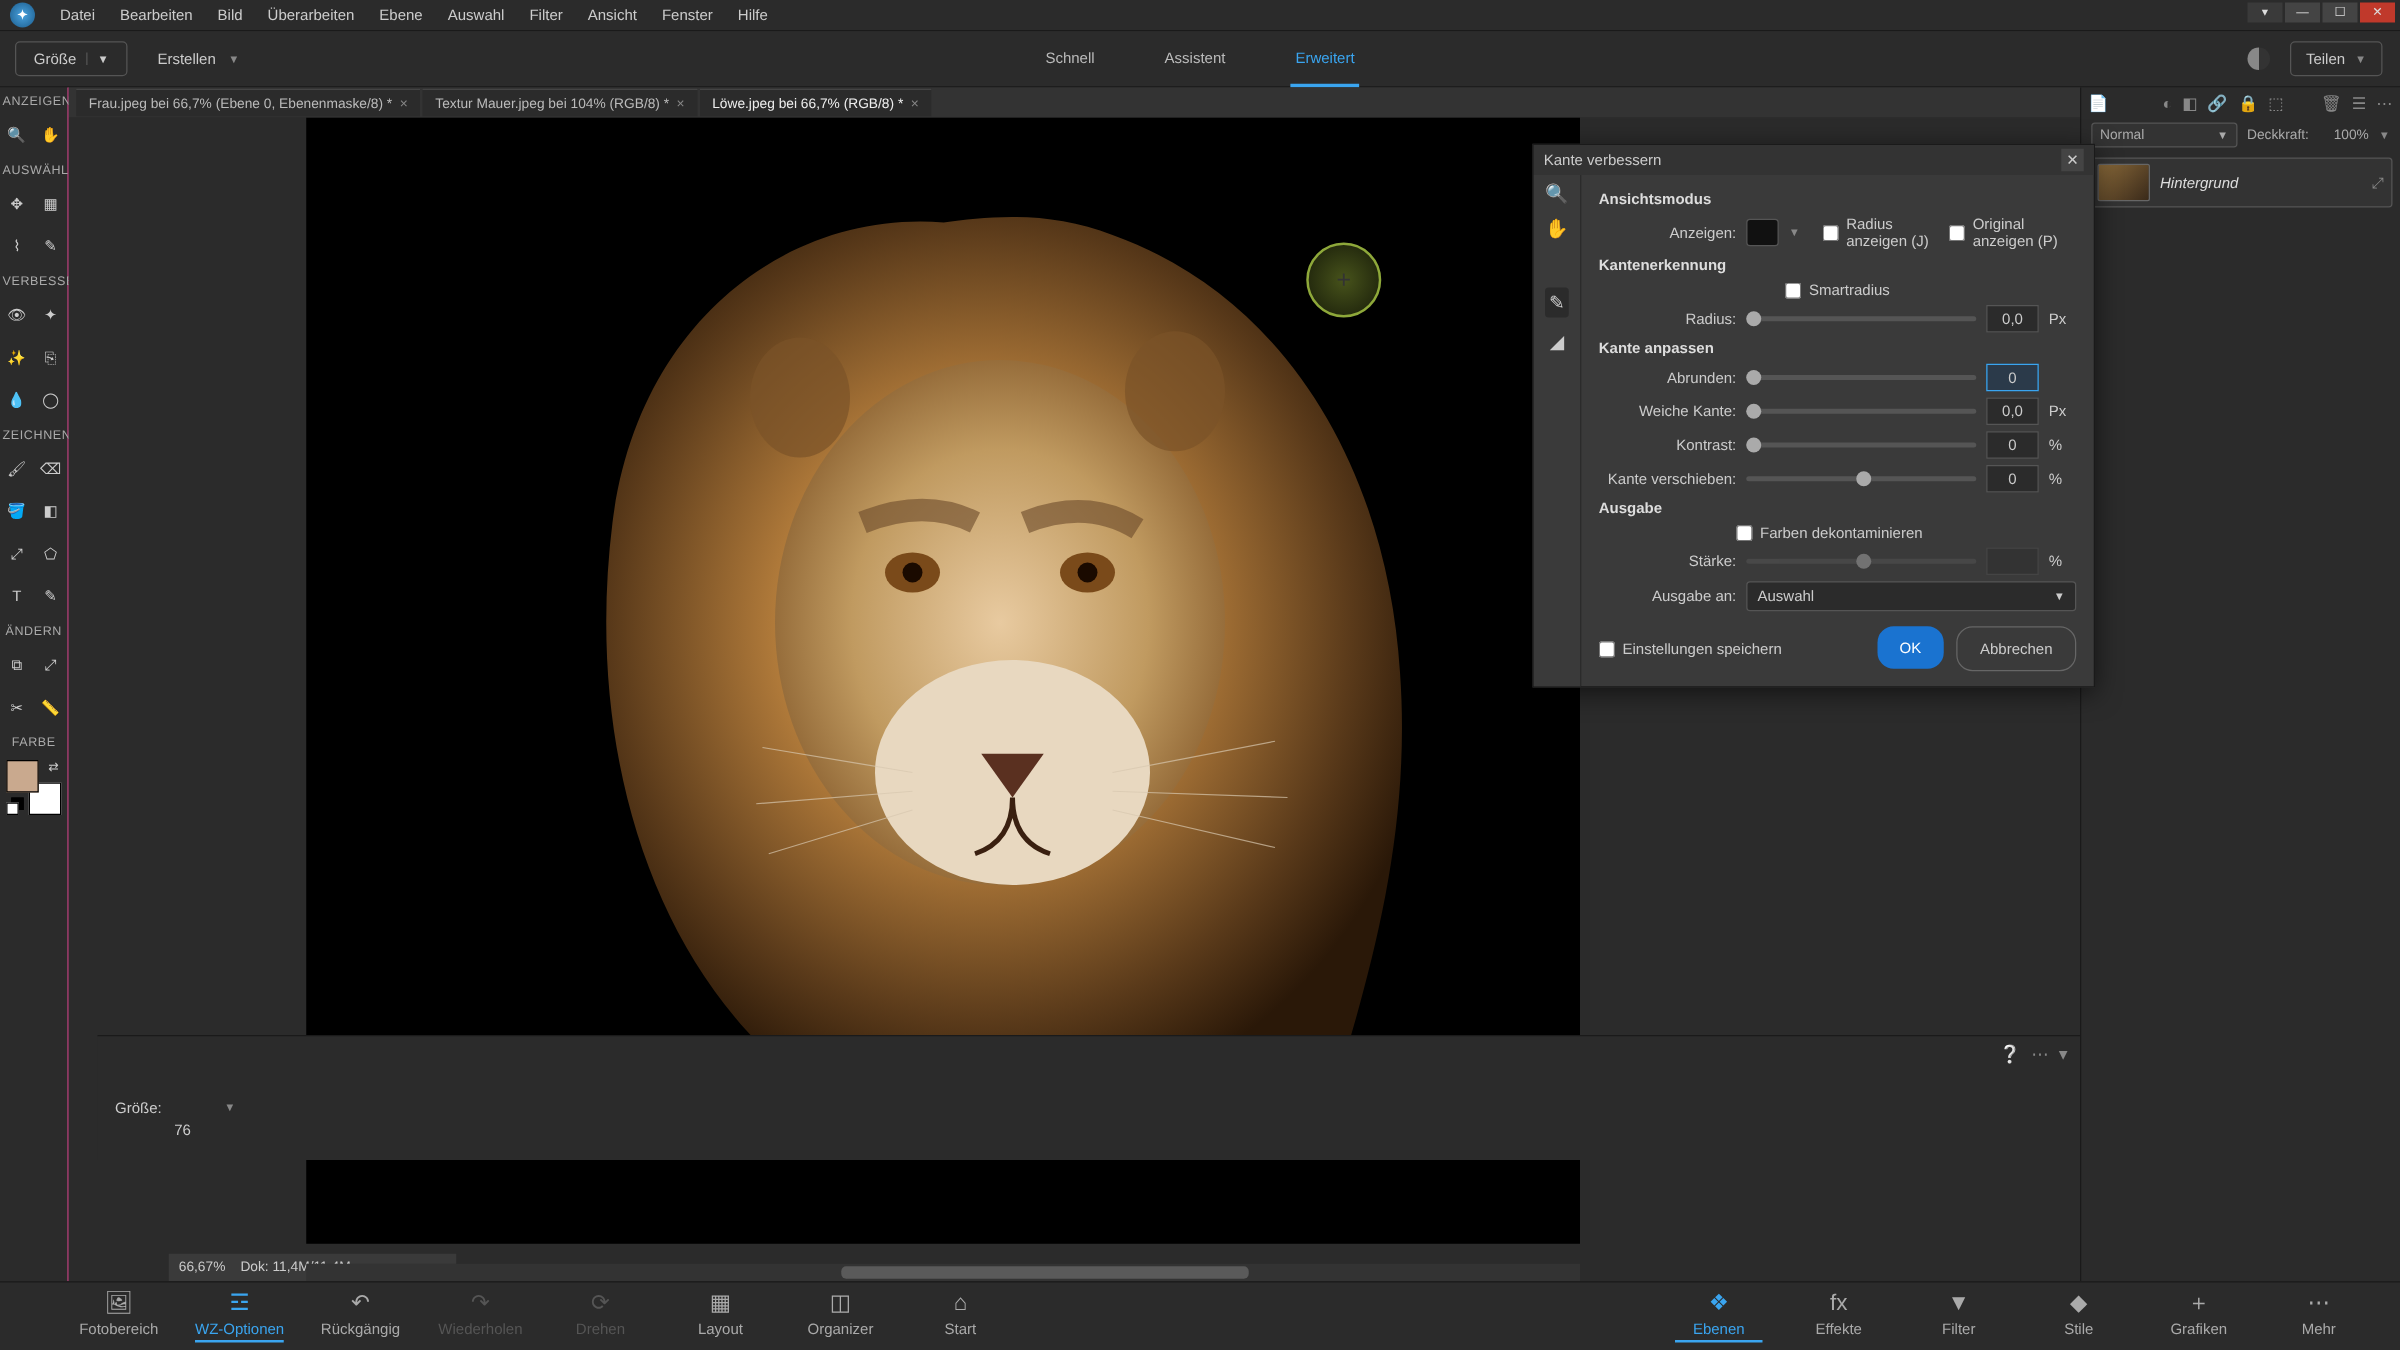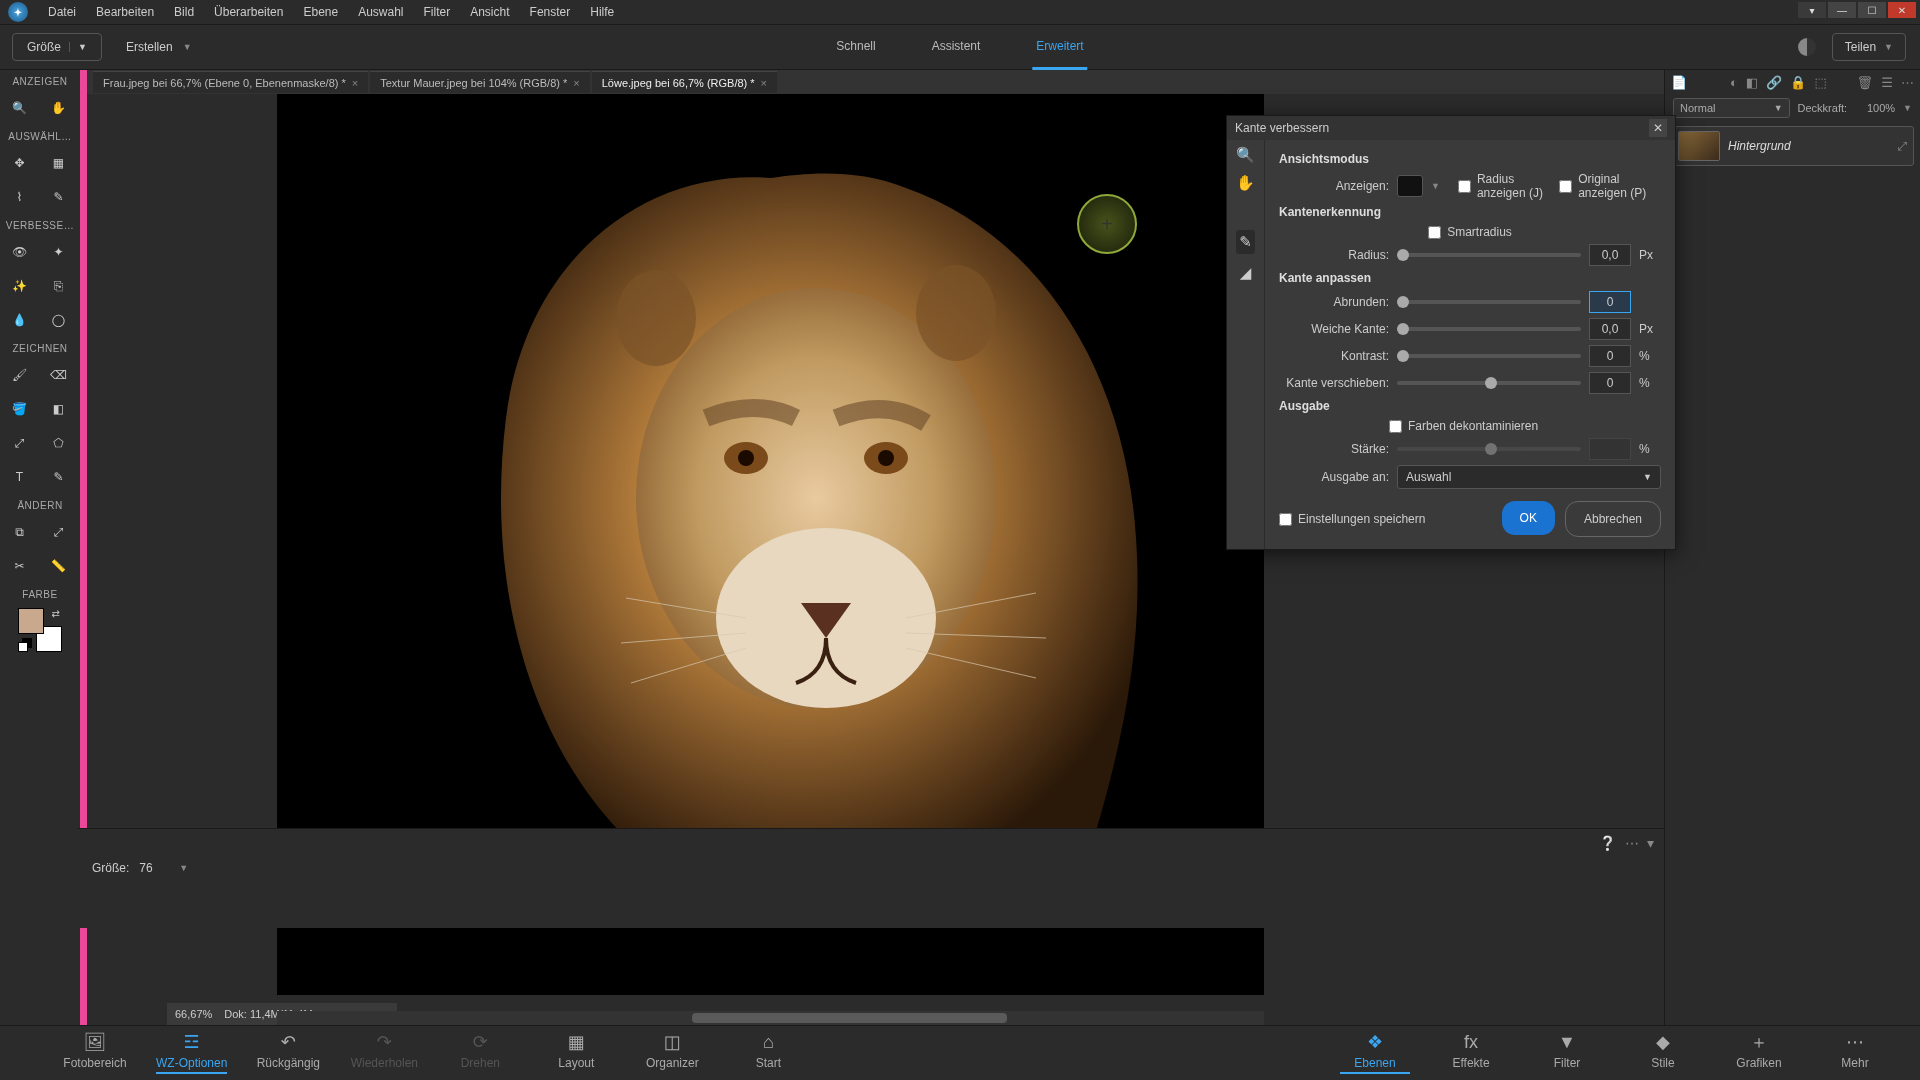--- a/index.html
+++ b/index.html
@@ -23,21 +23,21 @@
 .mode-tabs { position: absolute; left: 50%; transform: translateX(-50%); display: flex; gap: 48px; }
 .mode-tab { padding: 14px 4px; cursor: pointer; color: #bbb; }
 .mode-tab.active { color: #3aa5f0; border-bottom: 3px solid #3aa5f0; }
 .share-area { position: absolute; right: 14px; display: flex; align-items: center; gap: 16px; }
 .theme-toggle { width: 18px; height: 18px; border-radius: 50%; background: linear-gradient(90deg,#888 50%,#333 50%); cursor:pointer;}
 .share-btn { height: 28px; border: 1px solid #555; border-radius: 4px; padding: 0 12px; display: flex; align-items: center; gap: 8px; cursor:pointer;}
 .share-btn .chev { font-size: 9px; color:#888; }
 
 
 .main { position: absolute; top: 70px; bottom: 55px; left: 0; right: 0; display: flex; }
-.left-tools { width: 87px; background: #2b2b2b; border-right: 7px solid #ec4899; display: flex; flex-direction: column; }
+.left-tools { width: 55px; background: #2b2b2b; border-right: 1px solid #ec4899; display: flex; flex-direction: column; }
 .tool-section-label { font-size: 10px; color: #aaa; text-align: center; padding: 6px 2px 4px; letter-spacing: .5px; }
 .tool-row { display: flex; }
 .tool-cell { width: 39px; height: 34px; display: flex; align-items: center; justify-content: center; color: #ccc; cursor: pointer; }
 .color-swatches { position: relative; width: 44px; height: 44px; margin: 4px auto 0; }
 .swatch-bg { position: absolute; right: 0; bottom: 0; width: 26px; height: 26px; background: #fff; border: 1px solid #000; }
 .swatch-fg { position: absolute; left: 0; top: 0; width: 26px; height: 26px; background: #c9a98e; border: 1px solid #000; }
 .swatch-mini { position: absolute; left: 0; bottom: 0; width: 10px; height: 10px; background: #fff; border:1px solid #000;}
 .swatch-mini2 { position: absolute; left: 4px; bottom: 4px; width: 10px; height: 10px; background:#000; border:1px solid #000;}
 .swatch-arrow { position: absolute; right: 2px; top: 0; color: #ccc; font-size: 10px; }
 
@@ -95,21 +95,21 @@
 .dlg-buttons .save { margin-right:auto; display:flex; align-items:center; gap:6px;}
 .btn { height:26px; padding:17px 18px; border-radius:13px; display:flex; align-items:center; cursor:pointer; }
 .btn.primary { background:#1a73d0; color:#fff; }
 .btn.secondary { background:#3a3a3a; border:1px solid #666; color:#ccc;}
 
 
 .tooloptions { position: absolute; left: 78px; right: 256px; top: 828px; height: 100px; background: #2b2b2b; border-top: 1px solid #1a1a1a; padding: 10px 14px; }
 .tooloptions-head { position:absolute; right:10px; top:6px; display:flex; gap:8px; color:#888; font-size:14px;}
 .tooloptions-head span { cursor:pointer;}
 .size-row { display:flex; align-items:center; gap:10px; margin-top:22px;}
-.size-row .val { min-width:30px; }
+.size-row .val { min-width:30px;margin-top:36px; }
 .size-row .chev { font-size:9px; color:#888; cursor:pointer;}
 
 
 .bottombar { position: absolute; left: 0; right: 0; bottom: 0; height: 55px; background: #2b2b2b; border-top: 1px solid #1a1a1a; display:flex; align-items:center;}
 .bottom-left, .bottom-right { display:flex; }
 .bottom-left { padding-left: 60px; gap: 26px; }
 .bottom-right { position:absolute; right: 30px; gap: 26px; }
 .bbtn { display:flex; flex-direction:column; align-items:center; gap:4px; cursor:pointer; color:#aaa; min-width:70px;}
 .bbtn .icon { font-size:18px; height:20px; display:flex; align-items:center;}
 .bbtn.active { color:#3aa5f0; border-bottom:2px solid #3aa5f0; padding-bottom:2px;}

